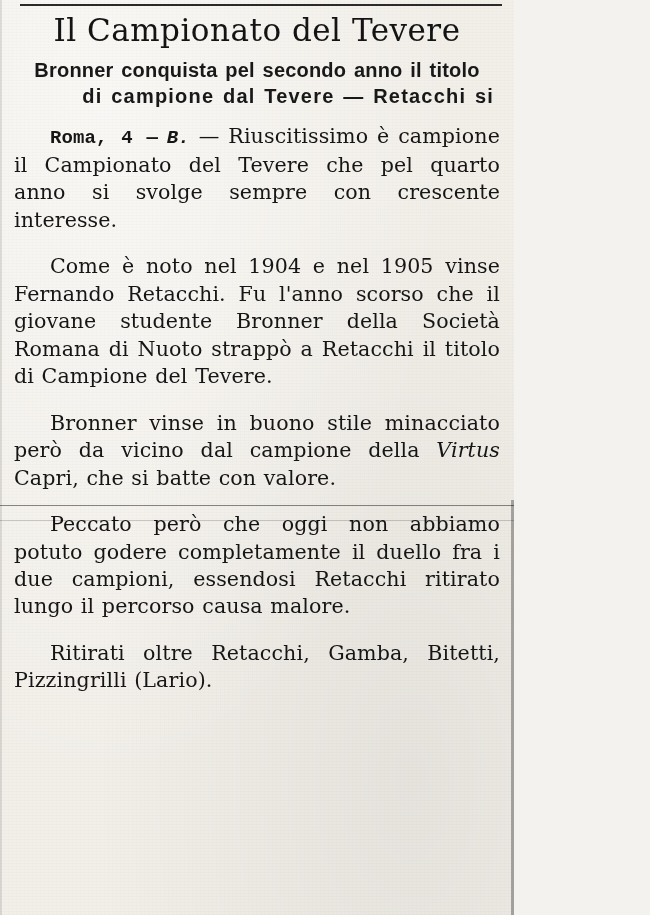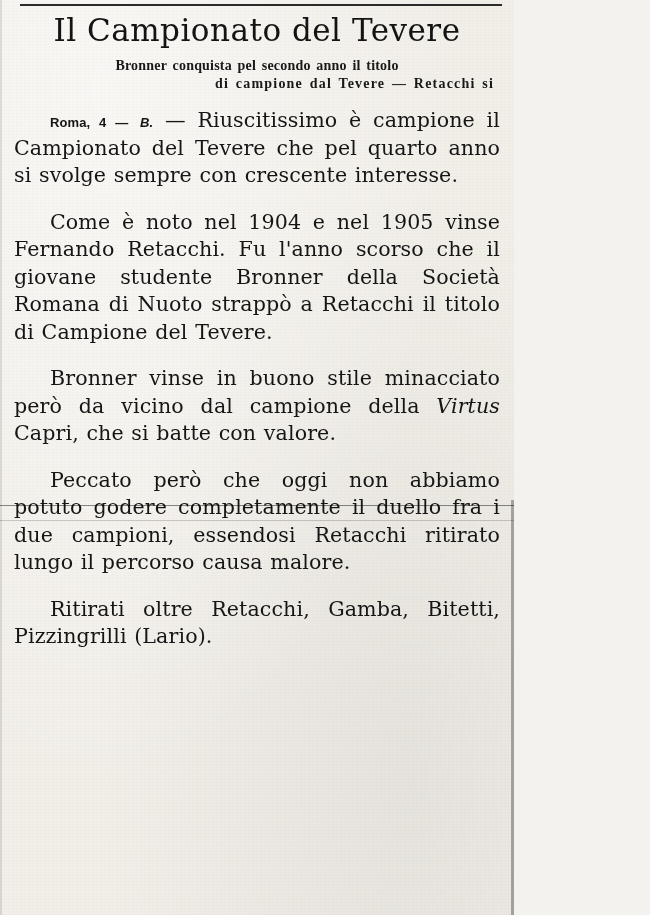--- a/index.html
+++ b/index.html
@@ -49,23 +49,23 @@
     font-family: "DejaVu Serif", serif;
     font-size: 31px;
     font-weight: 400;
     letter-spacing: 0.5px;
     color: #141414;
     line-height: 1.05;
   }
   .subhead {
     margin: 10px 6px 0 6px;
     text-align: center;
-    font-family: Liberation Serif, serif;
+    font-family: Liberation Sans, sans-serif;
     font-weight: bold;
-    font-size: 14px;
+    font-size: 20px;
     line-height: 1.32;
     letter-spacing: 0.2px;
     color: #191919;
     word-spacing: 2px;
   }
   .subhead .l2 { letter-spacing: 1.2px; text-align: right; }
   .body {
     margin-top: 14px;
   }
   p.para {
@@ -74,23 +74,23 @@
     font-family: "DejaVu Serif", serif;
     font-size: 20.6px;
     line-height: 1.335;
     text-align: justify;
     color: #161616;
     letter-spacing: 0.1px;
     word-spacing: 1px;
   }
   p.para + p.para { margin-top: 19px; }
   .lead {
-    font-family: Liberation Sans, sans-serif;
+    font-family: Liberation Mono, monospace;
     font-weight: bold;
-    font-size: 13px;
+    font-size: 19px;
   }
   .ital {
     font-style: italic;
   }
   
   .scan-line {
     position: absolute;
     left: 0;
     right: 0;
     top: 505px;

